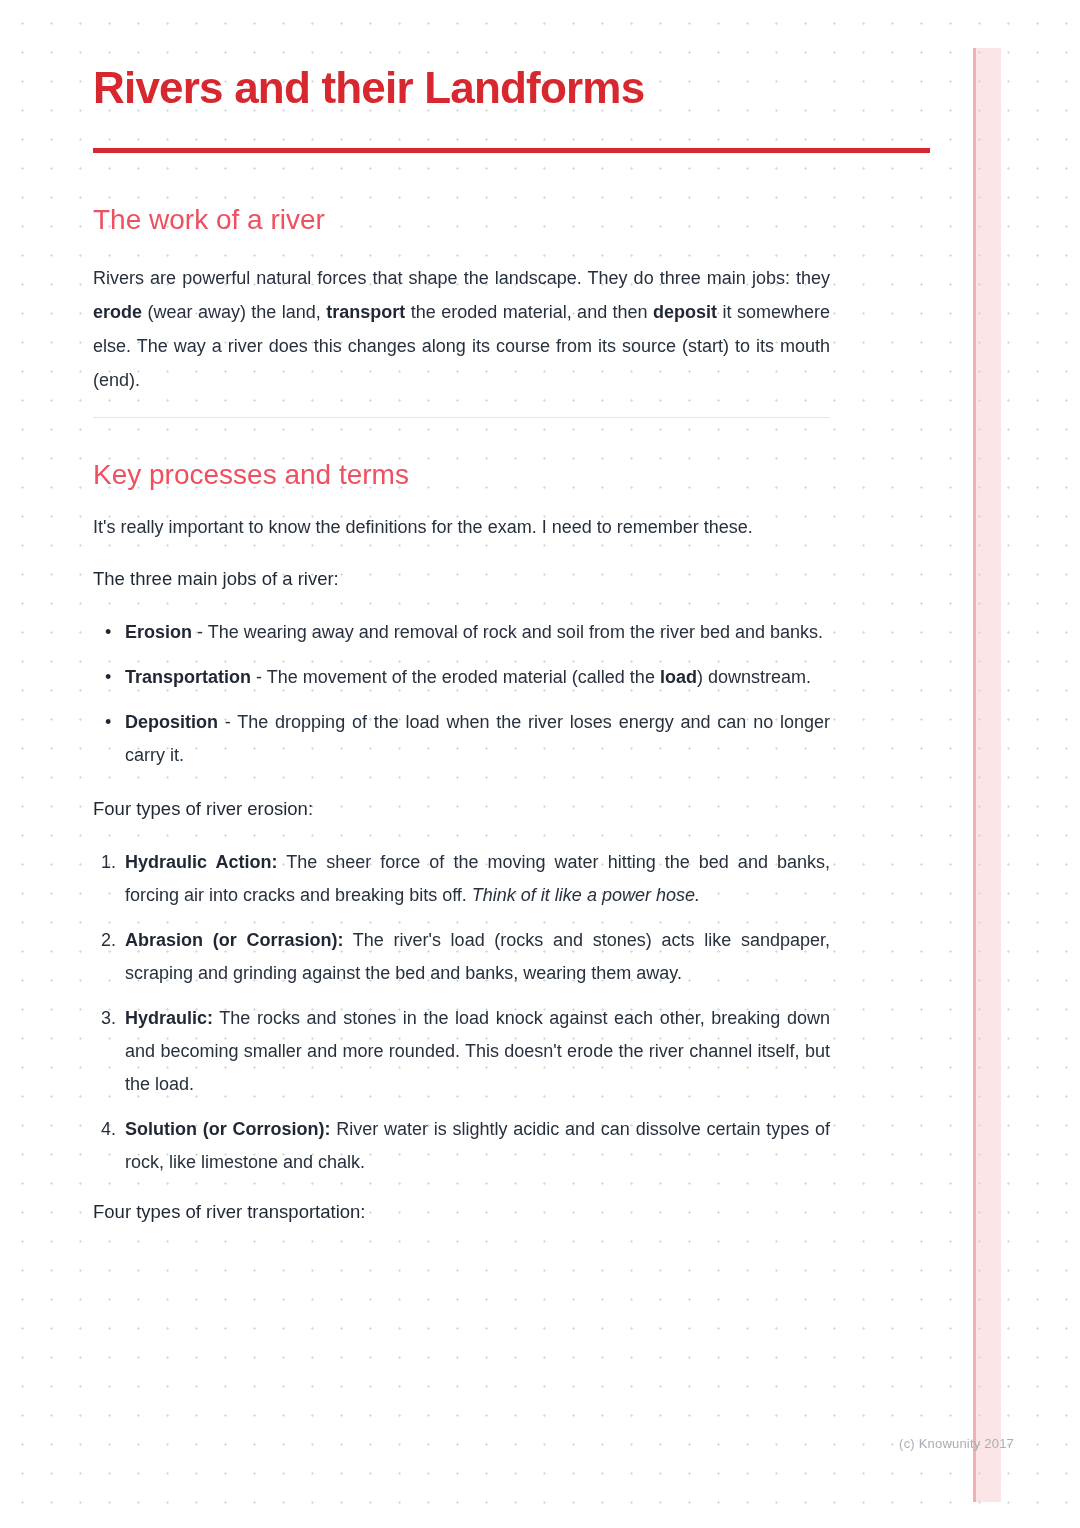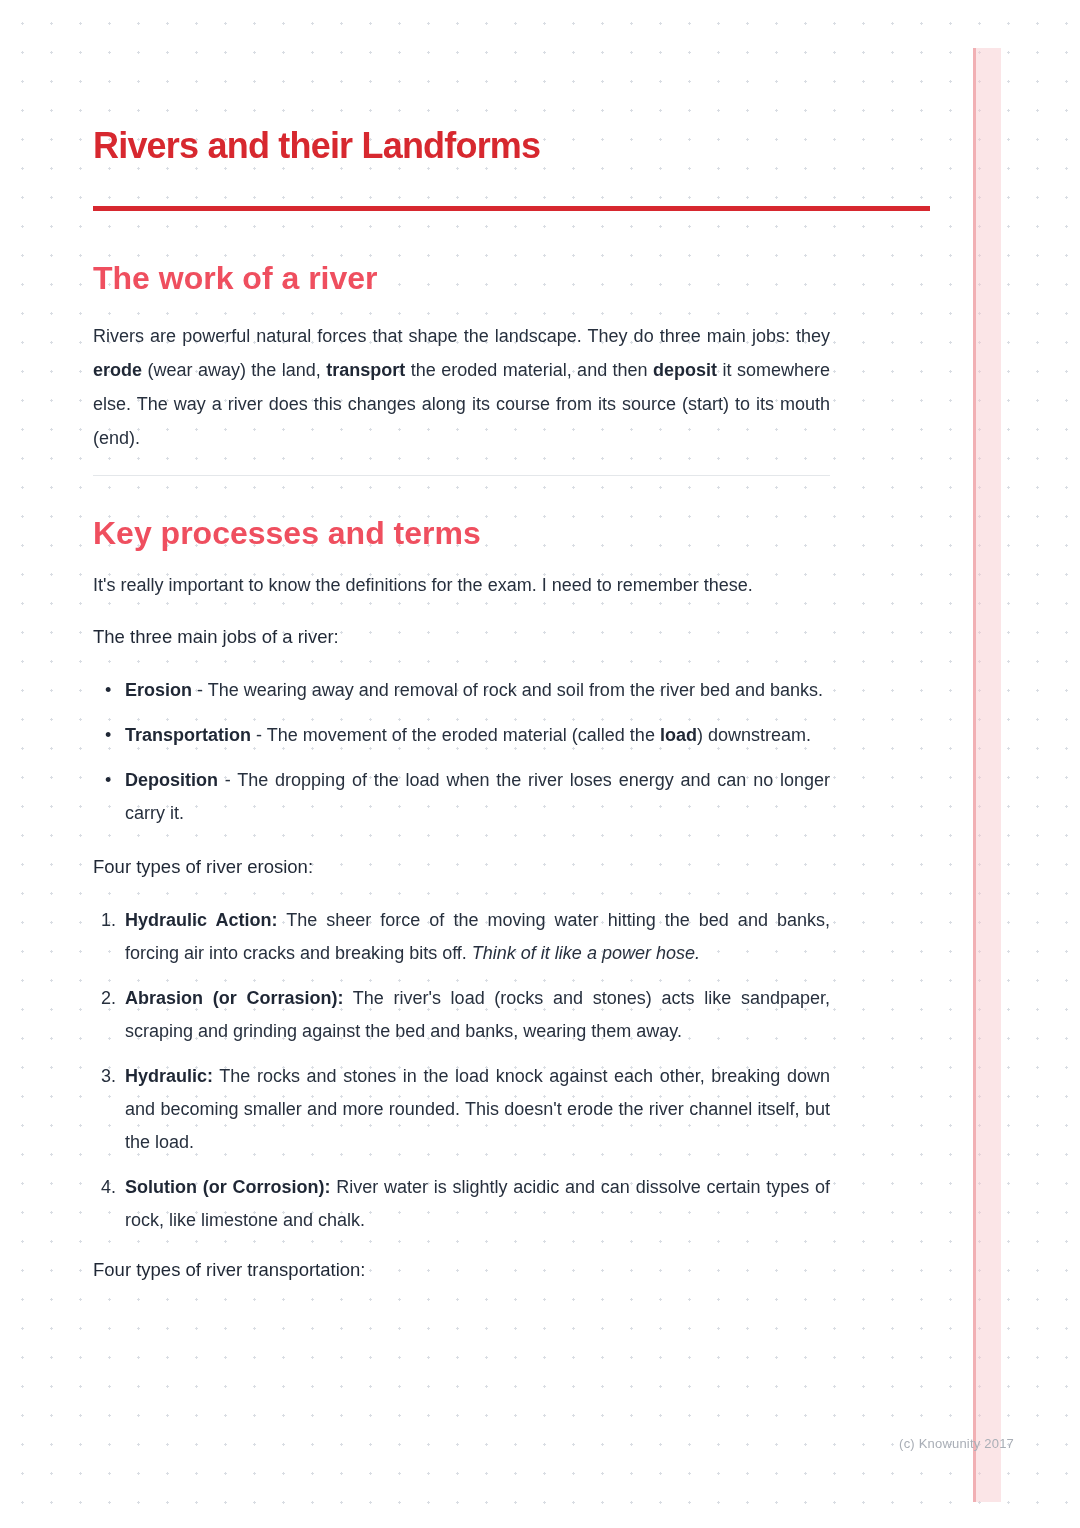--- a/index.html
+++ b/index.html
@@ -19,37 +19,37 @@
     left:973px; top:48px; bottom:26px; width:28px;
     background:rgba(246,198,201,0.45);
     border-left:3px solid rgba(238,158,163,0.75);
   }
   .content{
     position:absolute;
     left:93px; top:0;
     width:737px;
   }
   h1{
-    margin-top:120px;
-    font-size:36px;
+    margin-top:62px;
+    font-size:44px;
     line-height:52px;
     font-weight:800;
     letter-spacing:-0.8px;
     color:#d7282f;
     white-space:nowrap;
   }
   .title-rule{
     margin-top:34px;
     width:837px; height:5px;
     background:#d7282f;
   }
   h2{
-    font-size:32px;
+    font-size:28px;
     line-height:34px;
-    font-weight:700;
+    font-weight:400;
     color:#ef4f5f;
   }
   .h2-work{ margin-top:50px; }
   .h2-key{ margin-top:40px; }
   p.body{
     font-size:18px;
     line-height:34px;
     text-align:justify;
     color:#27303e;
   }

